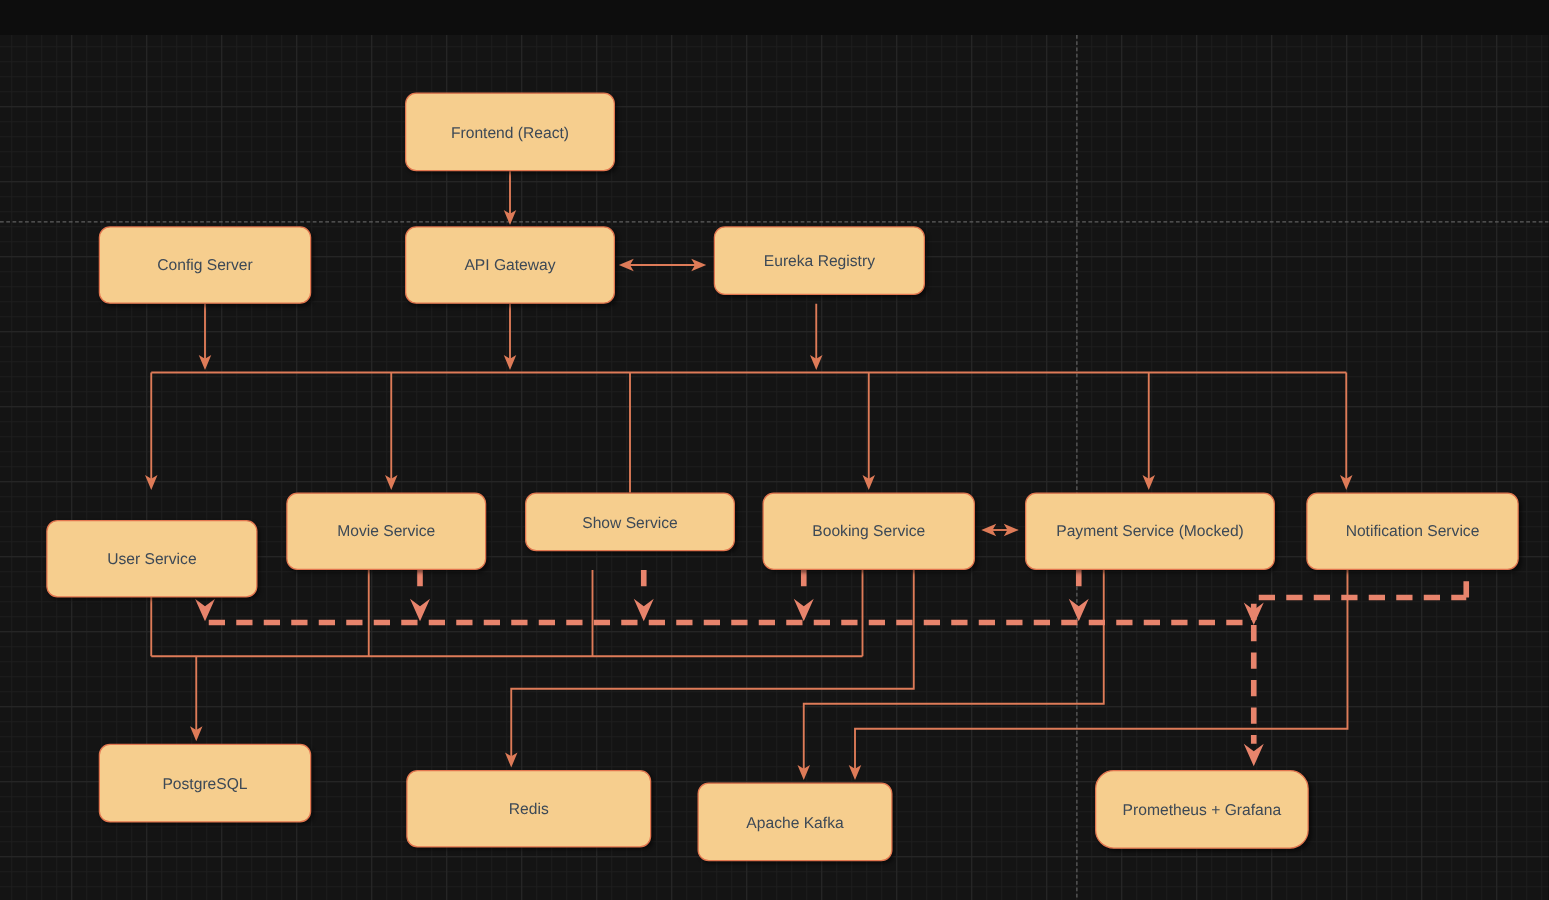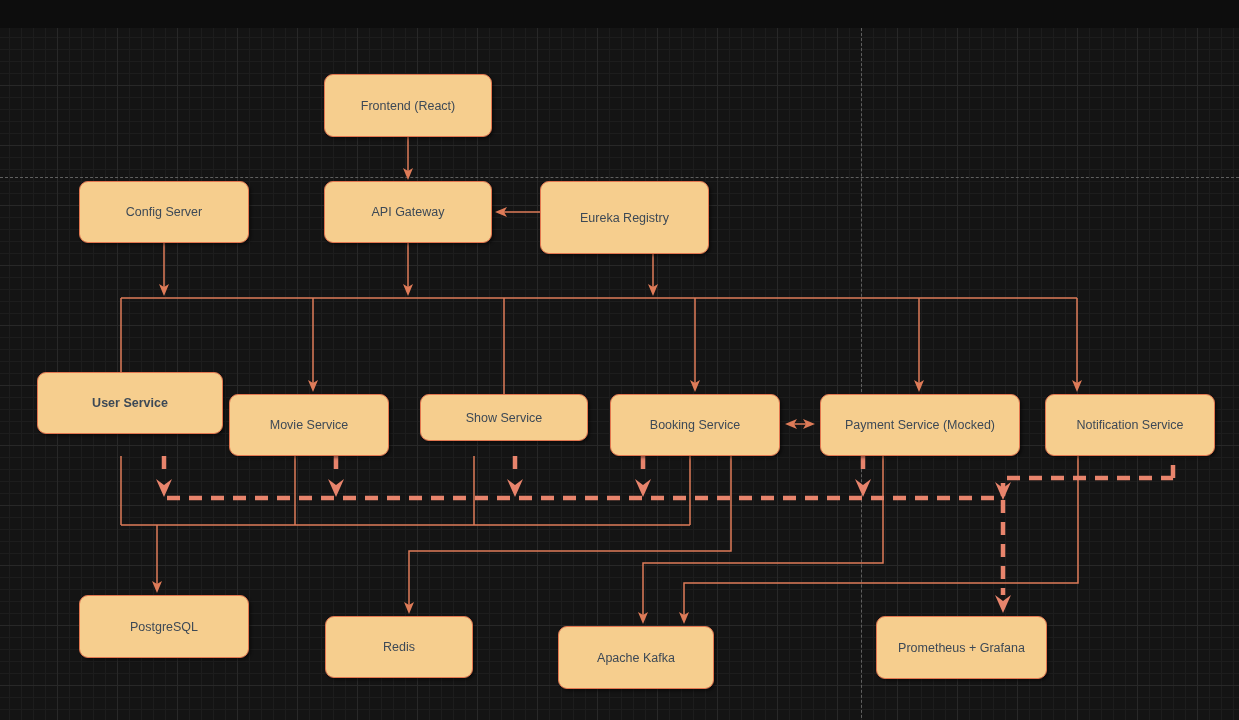--- a/index.html
+++ b/index.html
@@ -140,25 +140,25 @@
 
   <div class="node" style="left:324px;top:46px;width:168px;height:63px;">
       <span>Frontend (React)</span>
     </div>
   <div class="node" style="left:79px;top:153px;width:170px;height:62px;">
       <span>Config Server</span>
     </div>
   <div class="node" style="left:324px;top:153px;width:168px;height:62px;">
       <span>API Gateway</span>
     </div>
-  <div class="node" style="left:540px;top:153px;width:169px;height:73px;">
+  <div class="node" style="left:571px;top:153px;width:169px;height:55px;">
       <span>Eureka Registry</span>
     </div>
 
-  <div class="node" style="left:37px;top:344px;width:186px;height:62px;font-weight:bold;">
+  <div class="node" style="left:37px;top:388px;width:169px;height:62px;">
       <span>User Service</span>
     </div>
   <div class="node" style="left:229px;top:366px;width:160px;height:62px;text-align:center;">
       <span>Movie Service</span>
     </div>
   <div class="node" style="left:420px;top:366px;width:168px;height:47px;">
       <span>Show Service</span>
     </div>
   <div class="node" style="left:610px;top:366px;width:170px;height:62px;">
       <span>Booking Service</span>
@@ -166,23 +166,23 @@
   <div class="node" style="left:820px;top:366px;width:200px;height:62px;">
       <span>Payment Service (Mocked)</span>
     </div>
   <div class="node" style="left:1045px;top:366px;width:170px;height:62px;text-align:center;">
       <span>Notification Service</span>
     </div>
 
   <div class="node" style="left:79px;top:567px;width:170px;height:63px;">
       <span>PostgreSQL</span>
     </div>
-  <div class="node" style="left:325px;top:588px;width:148px;height:62px;">
+  <div class="node" style="left:325px;top:588px;width:196px;height:62px;">
       <span>Redis</span>
     </div>
   <div class="node" style="left:558px;top:598px;width:156px;height:63px;">
       <span>Apache Kafka</span>
     </div>
-  <div class="node" style="left:876px;top:588px;width:171px;height:63px;">
+  <div class="node" style="left:876px;top:588px;width:171px;height:63px;border-radius:15px;">
       <span>Prometheus + Grafana</span>
     </div>
 
 </div>
 
 </body></html>

